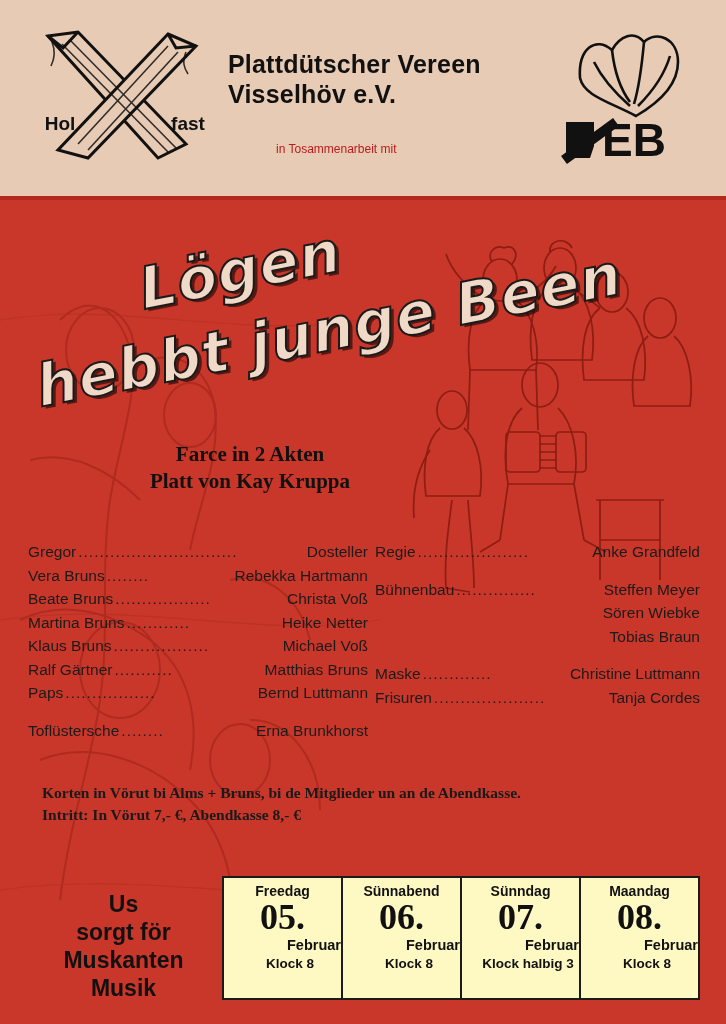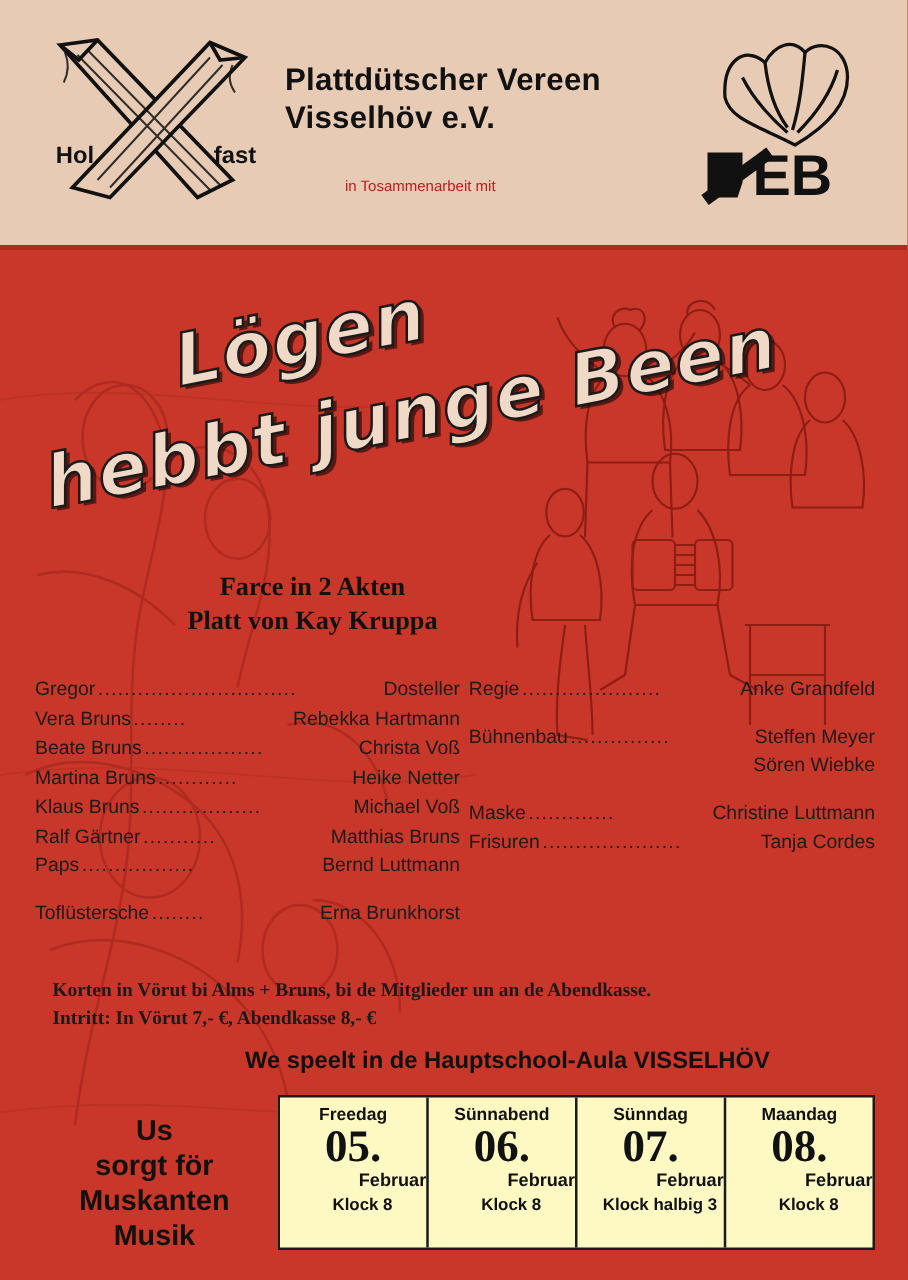--- a/index.html
+++ b/index.html
@@ -57,21 +57,21 @@
     -webkit-text-stroke:2px #1a1a1a;
     text-shadow:3px 3px 0 rgba(0,0,0,.55);
     font-size:58px;
     letter-spacing:1px;
     white-space:nowrap;
   }
   .title-line.l1{margin-left:120px;}
   .title-line.l2{margin-left:0px;margin-top:8px;}
 
   .subtitle{
-    position:absolute;left:95px;top:456px;width:310px;
+    position:absolute;left:95px;top:441px;width:310px;
     text-align:center;
     color:#111;font-weight:bold;font-size:21px;line-height:1.3;
     font-family:"Liberation Serif",serif;
   }
   
   .cast{
     position:absolute;left:28px;top:540px;width:340px;
     font-size:15.5px;color:#1b1b1b;
     line-height:1.52;
   }
@@ -311,39 +311,39 @@
       <span class="dots">.....................</span>
       <span class="nm">Anke Grandfeld</span>
     </div>
     <div class="spacer"></div>
     <div class="row">
       <span class="nm">Bühnenbau</span>
       <span class="dots">...............</span>
       <span class="nm">Steffen Meyer</span>
     </div>
     <div class="row-right">Sören Wiebke</div>
+    <div class="row-right">Tobias Braun</div>
     <div class="spacer"></div>
     <div class="row">
       <span class="nm">Maske</span>
       <span class="dots">.............</span>
       <span class="nm">Christine Luttmann</span>
     </div>
     <div class="row">
       <span class="nm">Frisuren</span>
       <span class="dots">.....................</span>
       <span class="nm">Tanja Cordes</span>
     </div>
   </div>
 
   <div class="tickets">
     <div>Korten in Vörut bi Alms + Bruns, bi de Mitglieder un an de Abendkasse.</div>
     <div>Intritt: In Vörut 7,- €, Abendkasse 8,- €</div>
   </div>
 
-  <div class="venue">We speelt in de Hauptschool-Aula VISSELHÖV</div>
 
   <div class="music">
     <div>Us</div>
     <div>sorgt för</div>
     <div>Muskanten</div>
     <div>Musik</div>
   </div>
 
   <div class="dates">
     <div class="date-cell">

